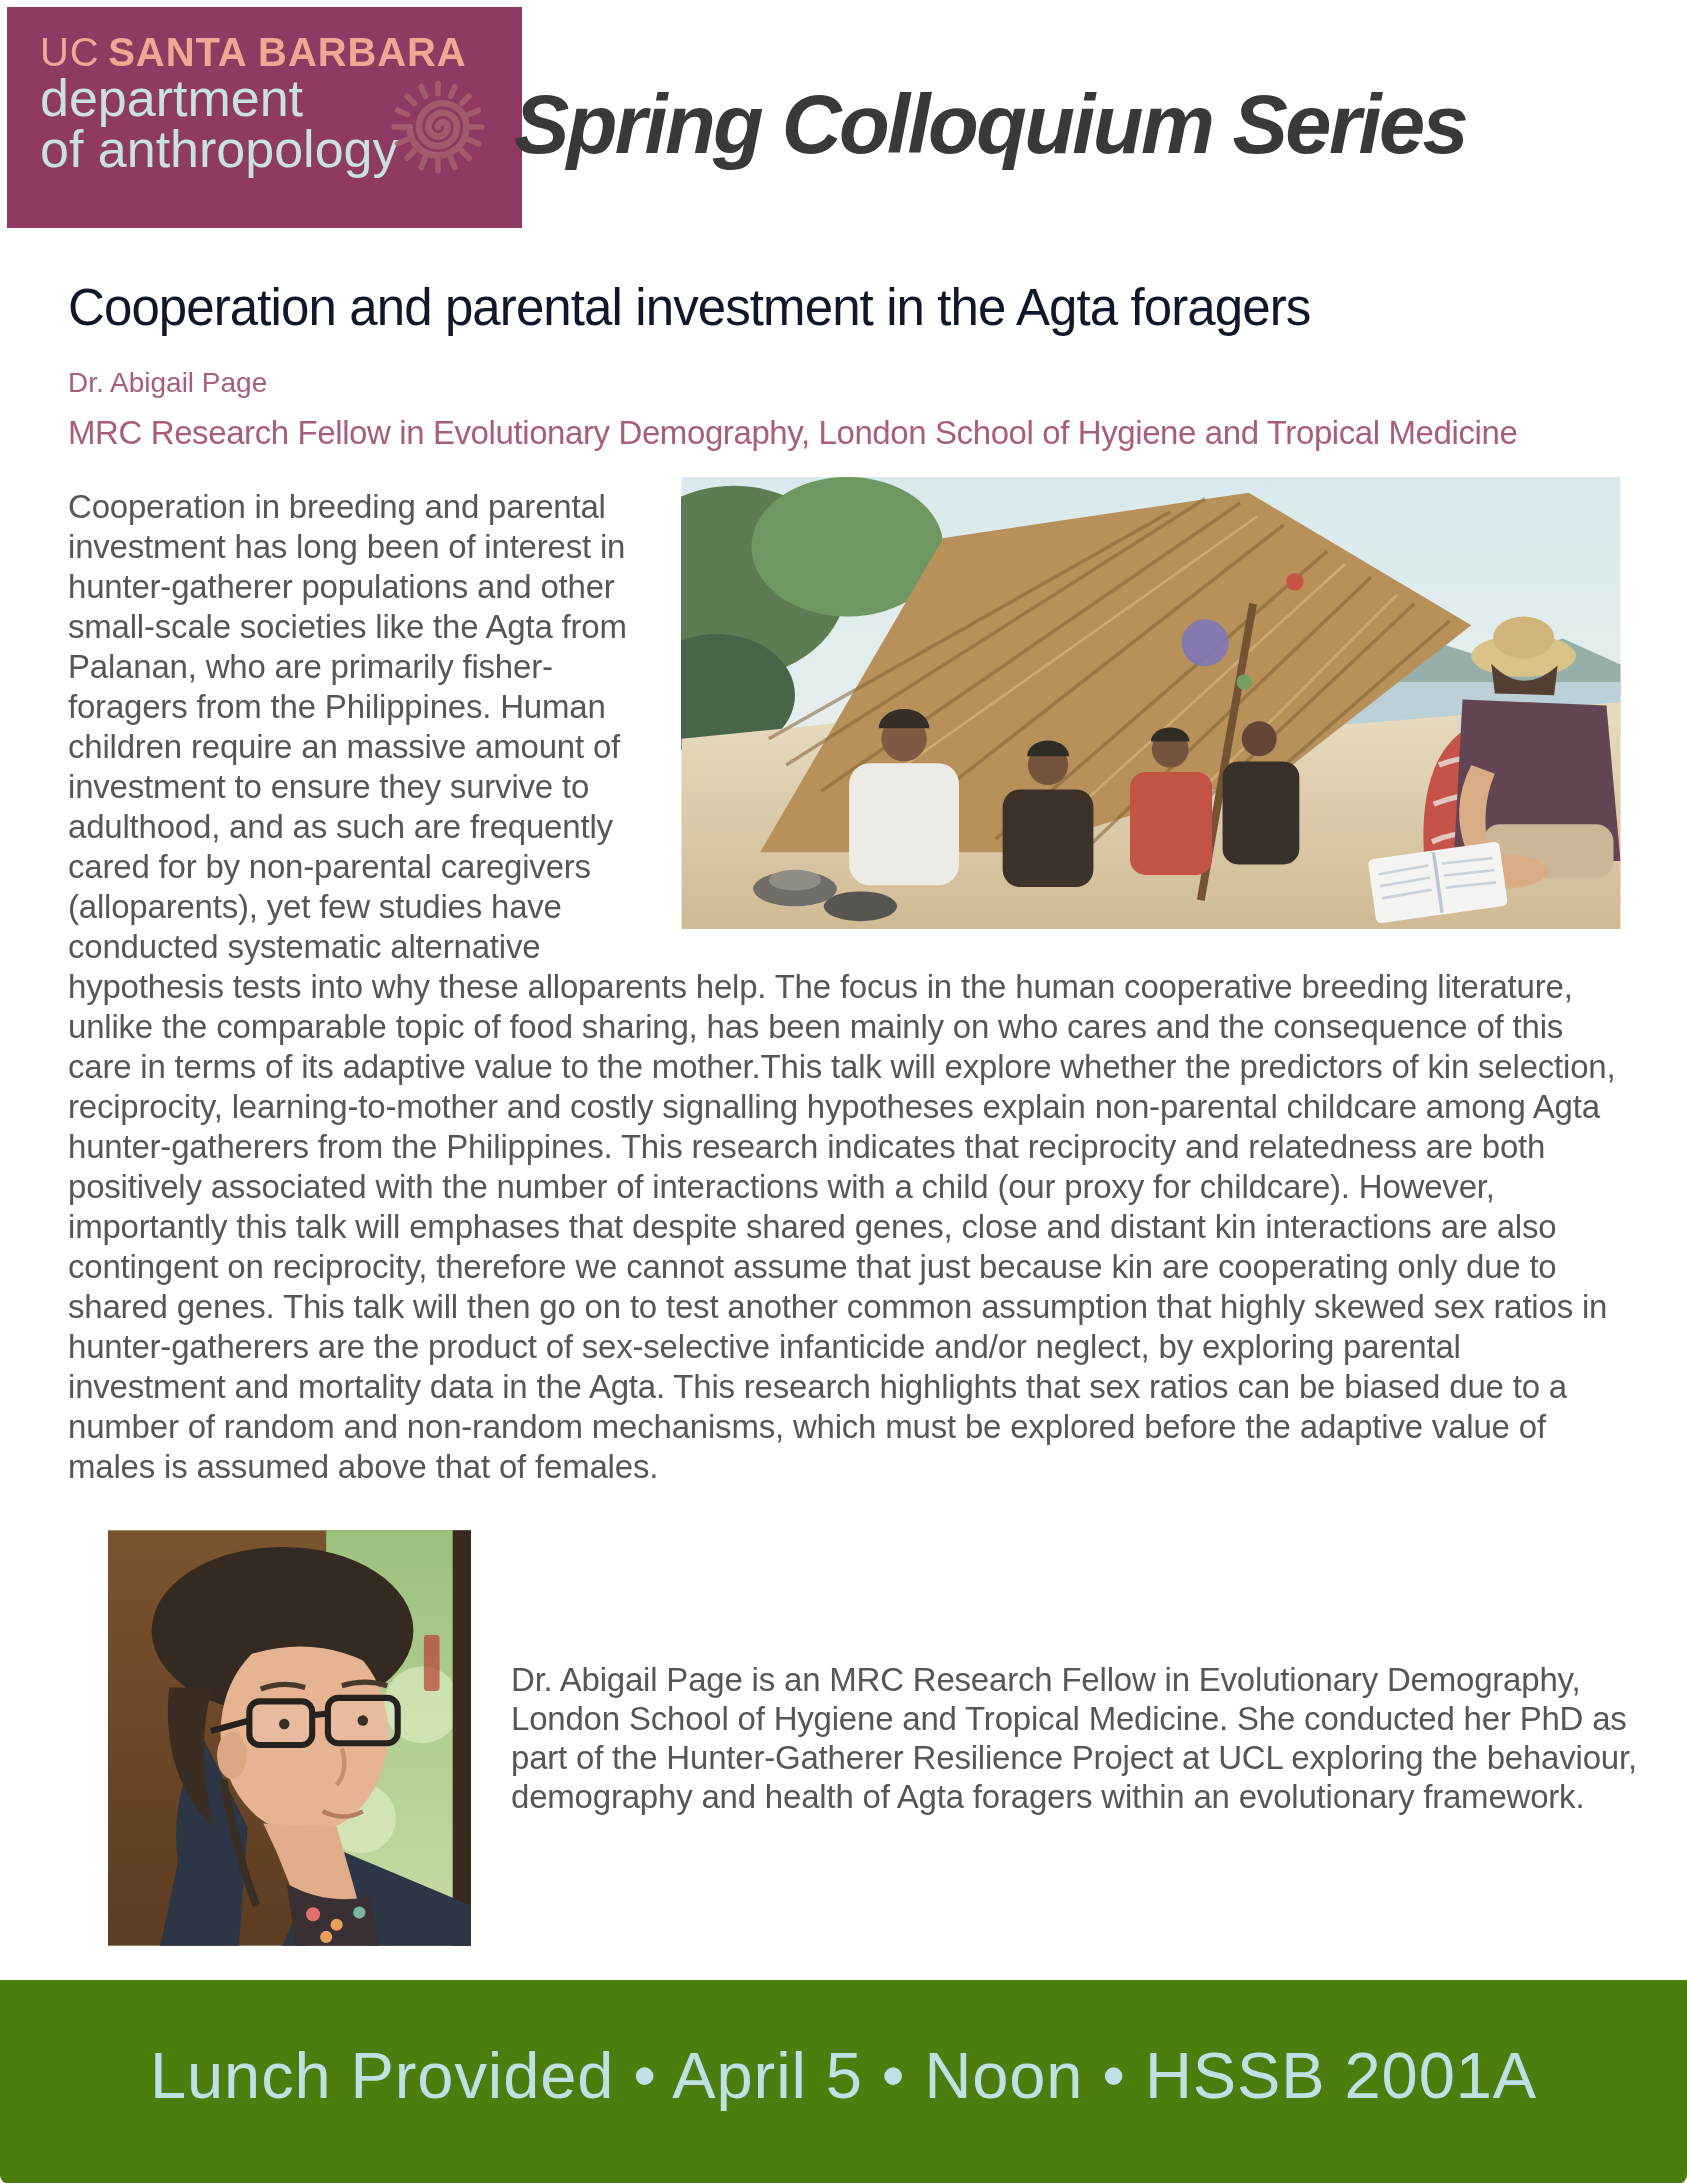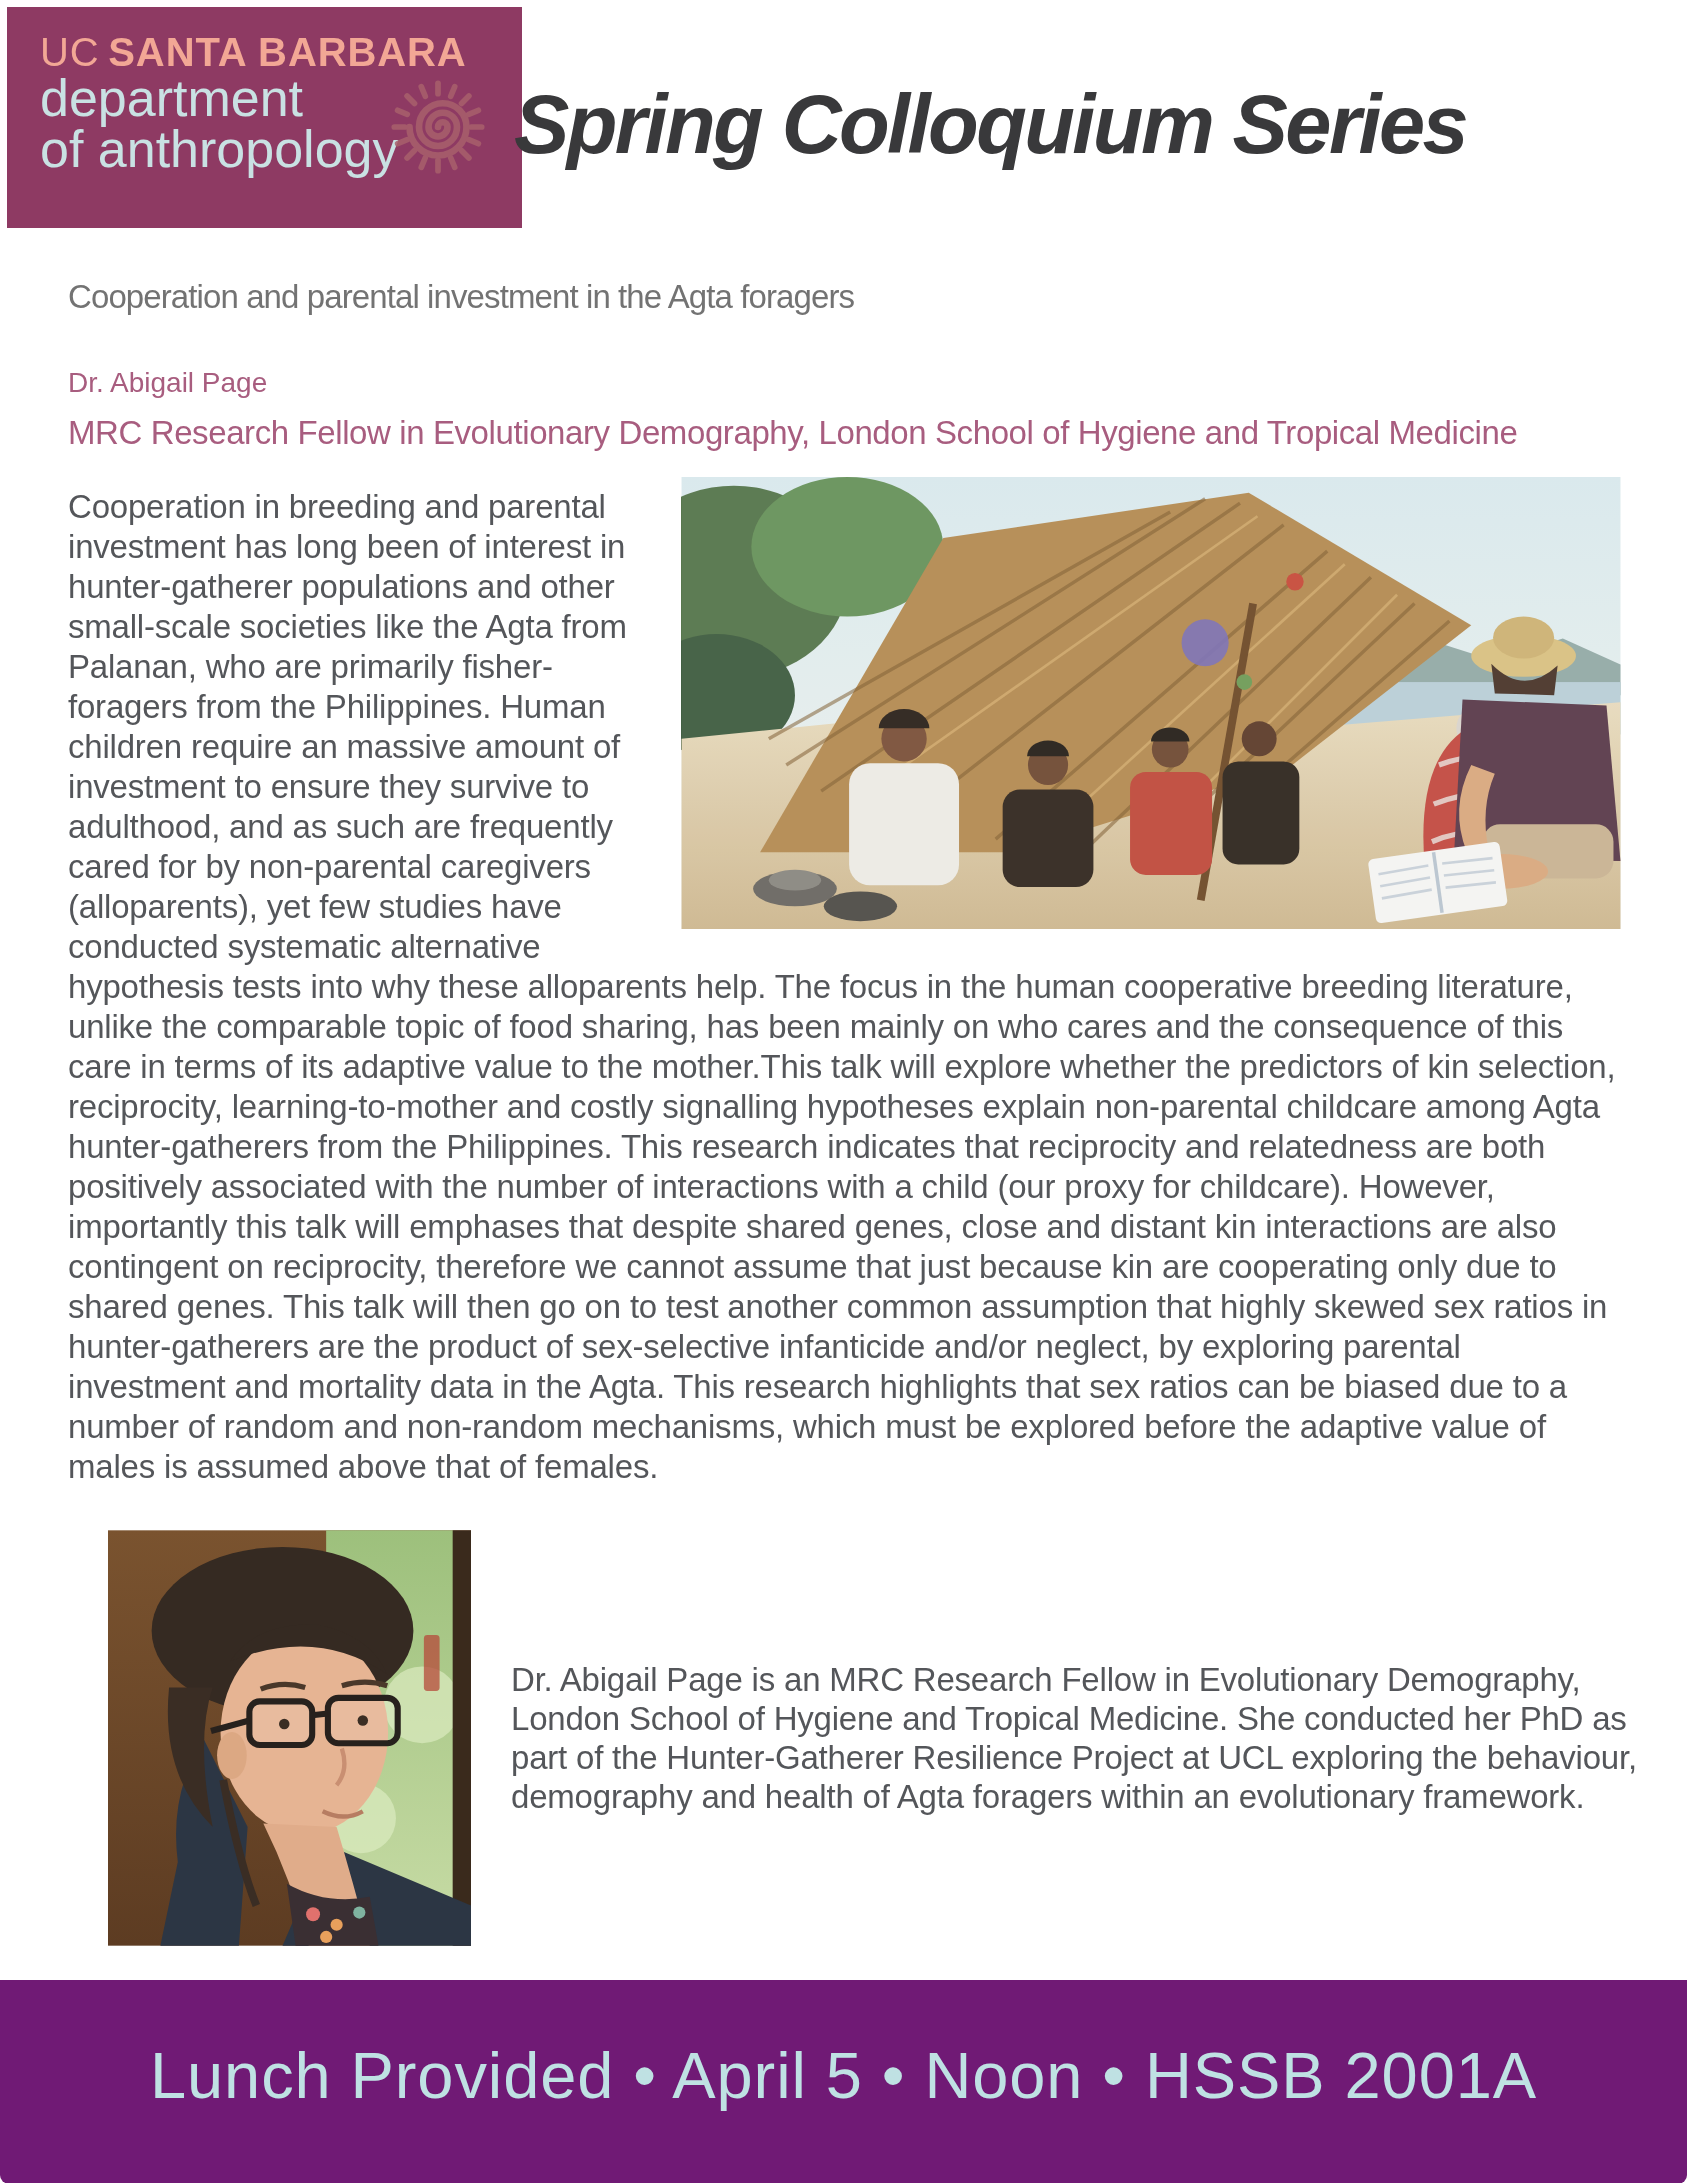--- a/index.html
+++ b/index.html
@@ -31,22 +31,22 @@
   
   .series-title {
     position: absolute; left: 514px; top: 77px; width: 1162px;
     font-size: 83px; font-weight: 700; font-style: italic;
     letter-spacing: -2.6px; color: #39393b; white-space: nowrap;
   }
 
   
   .talk-title {
     position: absolute; left: 68px; top: 278px;
-    font-size: 33px; font-weight: 400; letter-spacing: -0.9px;
-    color: #737373; white-space: nowrap;
+    font-size: 51px; font-weight: 400; letter-spacing: -0.9px;
+    color: #0f172a; white-space: nowrap;
   }
   .speaker-name {
     position: absolute; left: 68px; top: 367px;
     font-size: 28px; font-weight: 400; color: #a85d7f; white-space: nowrap;
   }
   .speaker-affiliation {
     position: absolute; left: 68px; top: 414px;
     font-size: 33px; font-weight: 300; letter-spacing: -0.4px;
     color: #a85d7f; white-space: nowrap;
   }
@@ -71,21 +71,21 @@
   .portrait-photo { flex: none; width: 363px; height: 416px; overflow: hidden; }
   .bio-section p {
     width: 1135px;
     font-size: 33px; line-height: 39px; font-weight: 300;
     color: #54565a; letter-spacing: -0.2px;
   }
 
   
   .footer-banner {
     position: absolute; left: 0; top: 1980px; width: 1687px; height: 204px;
-    background: #701a75;
+    background: #4d7c0f;
     display: flex; align-items: center; justify-content: center;
   }
   .footer-banner p {
     font-size: 65px; font-weight: 300; letter-spacing: 0.9px;
     color: #bfe1e3; white-space: nowrap; margin-top: -12.2px;
   }
 </style>
 </head>
 <body>
 

